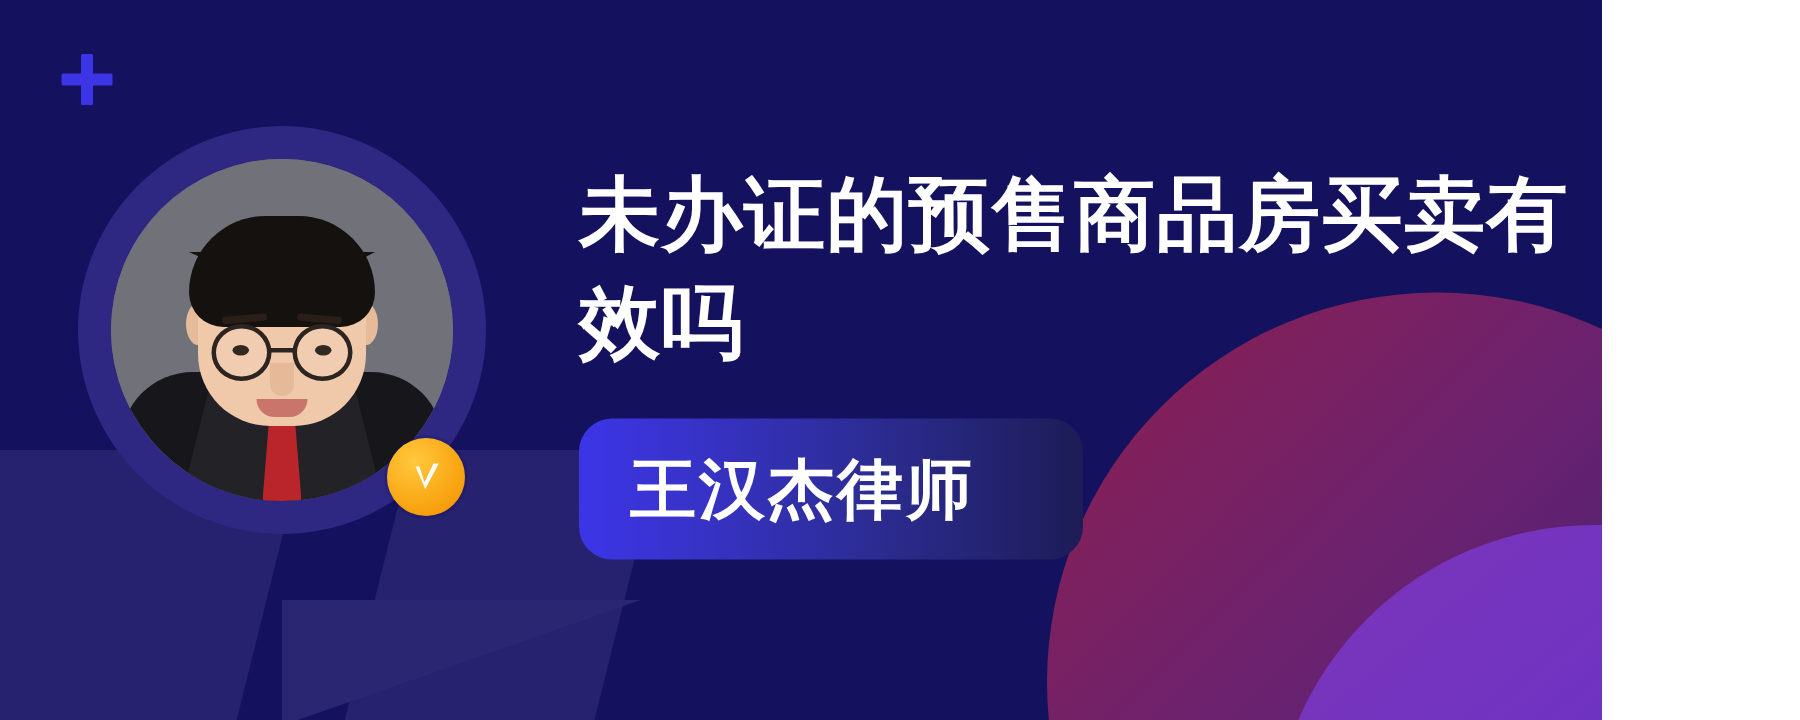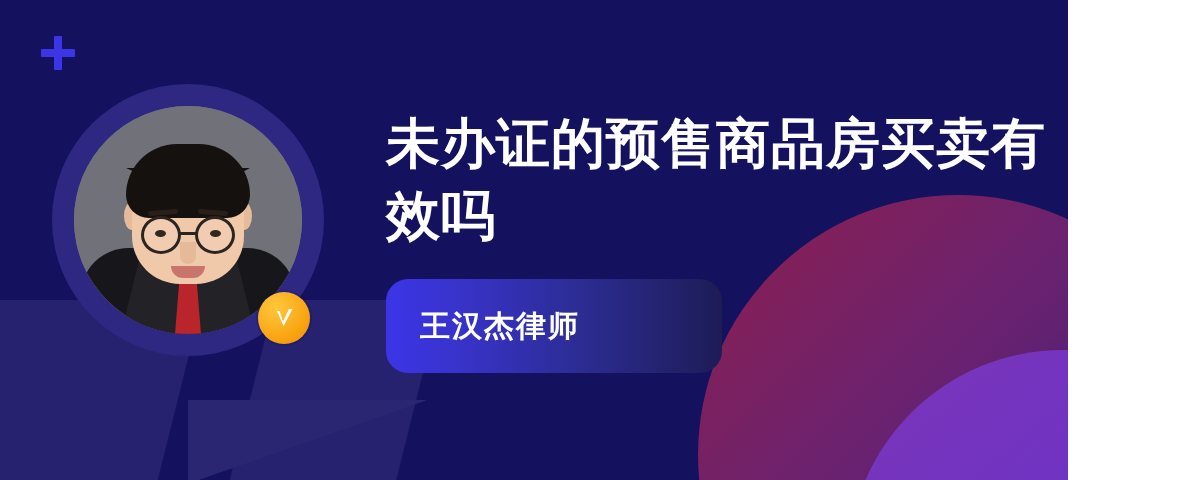--- a/index.html
+++ b/index.html
@@ -160,21 +160,21 @@
     margin-bottom:28px;
   }
   .cta{
     display:inline-flex;
     align-items:center;
     width:336px; height:94px;
     padding:12px 34px;
     border-radius:22px;
     background:linear-gradient(to right,#3b35e8 0%,#3833c9 22%,#2c2c93 58%,#1d1c56 100%);
     color:#fff;
-    font-size:30px;
+    font-size:44px;
     font-weight:bold;
     letter-spacing:2px;
     cursor:pointer;
     border:none;
     text-align:left;
   }
 </style>
 </head>
 <body>
 

